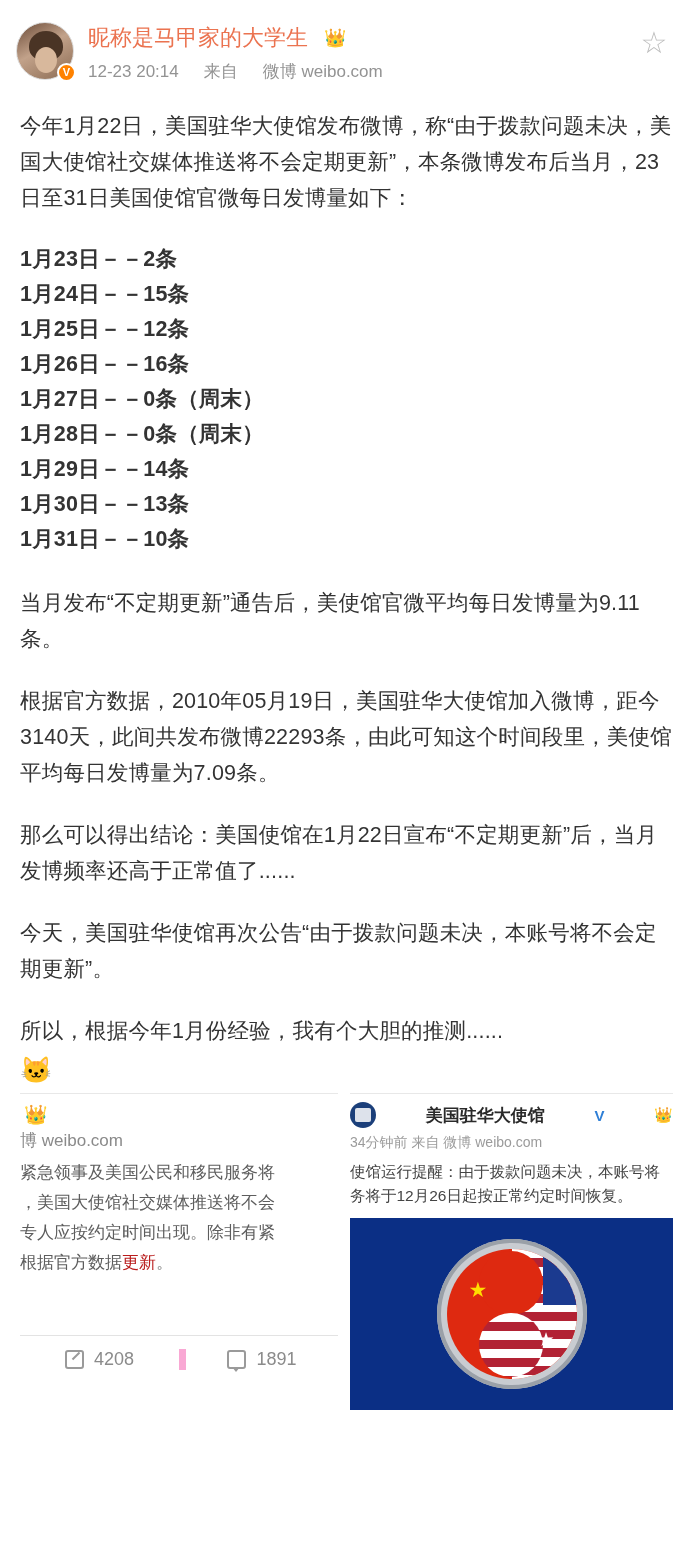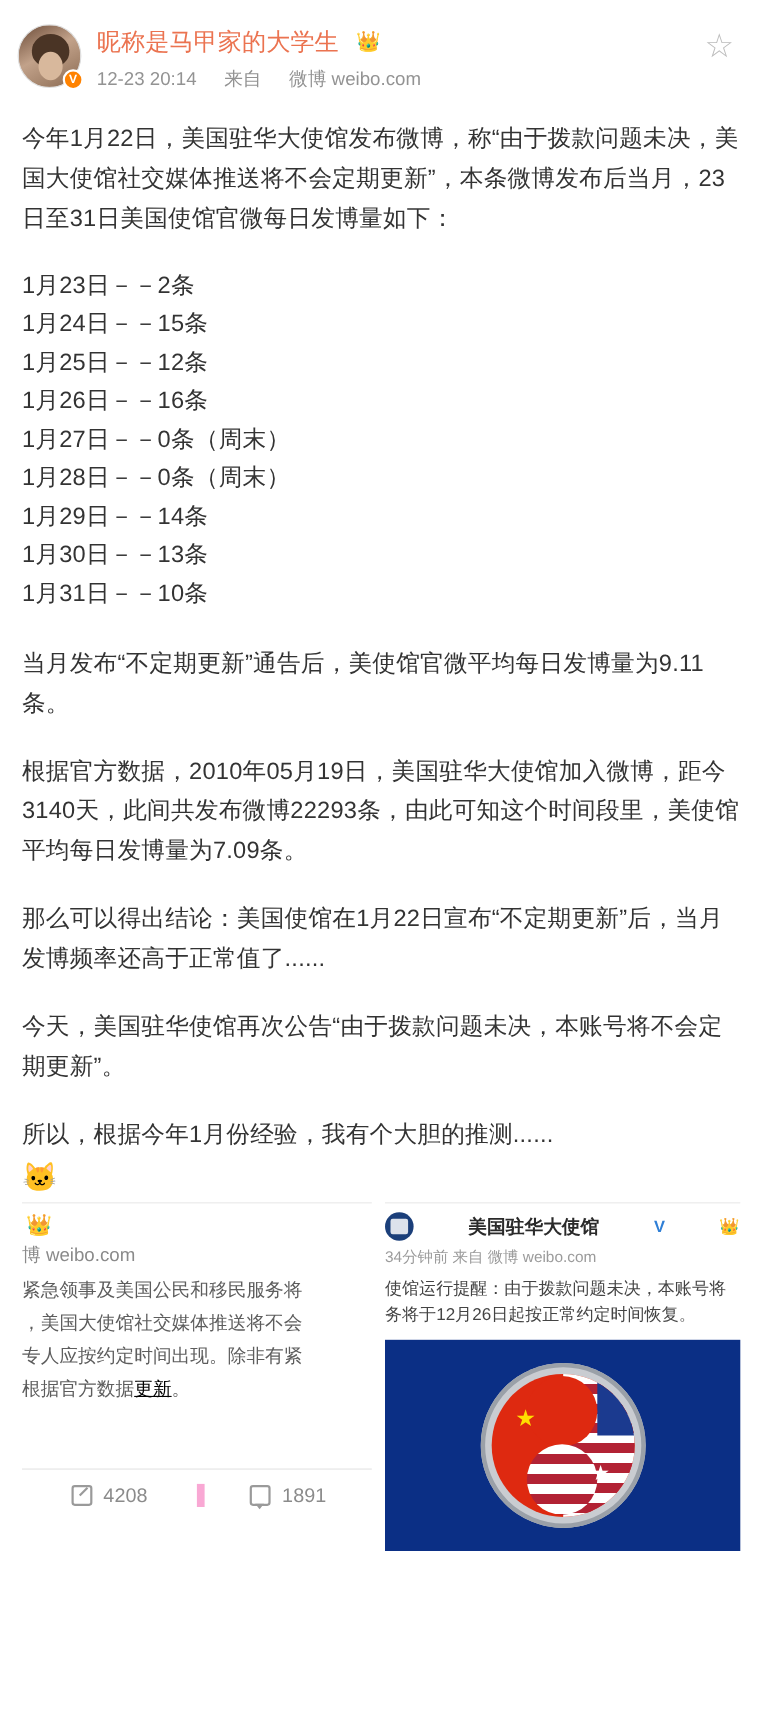--- a/index.html
+++ b/index.html
@@ -125,20 +125,21 @@
     letter-spacing: 0.2px;
   }
   .para { margin: 0 0 26px 0; }
   .para.tight { margin-bottom: 0; }
   .list-block {
     margin: 0 0 28px 0;
   }
   .list-line {
     margin: 0;
     line-height: 35px;
+    font-weight: bold;
   }
   .emoji-line {
     padding: 6px 0 6px 0;
     font-size: 26px;
     line-height: 30px;
   }
   
   .media-row {
     display: flex;
     gap: 12px;
@@ -169,21 +170,21 @@
   .shot-src {
     color: #8a8a8a;
     font-size: 17px;
     margin-bottom: 2px;
   }
   .shot-line {
     white-space: nowrap;
     overflow: hidden;
     color: #5d5d5d;
   }
-  .shot-line .hl { color: #000000; text-decoration: underline; }
+  .shot-line .hl { color: #b91c1c; }
   .stats-bar {
     margin-top: 10px;
     border-top: 1px solid #e3e3e3;
     display: flex;
     height: 48px;
     align-items: center;
     color: #8b8b8b;
     font-size: 18px;
   }
   .stat {

